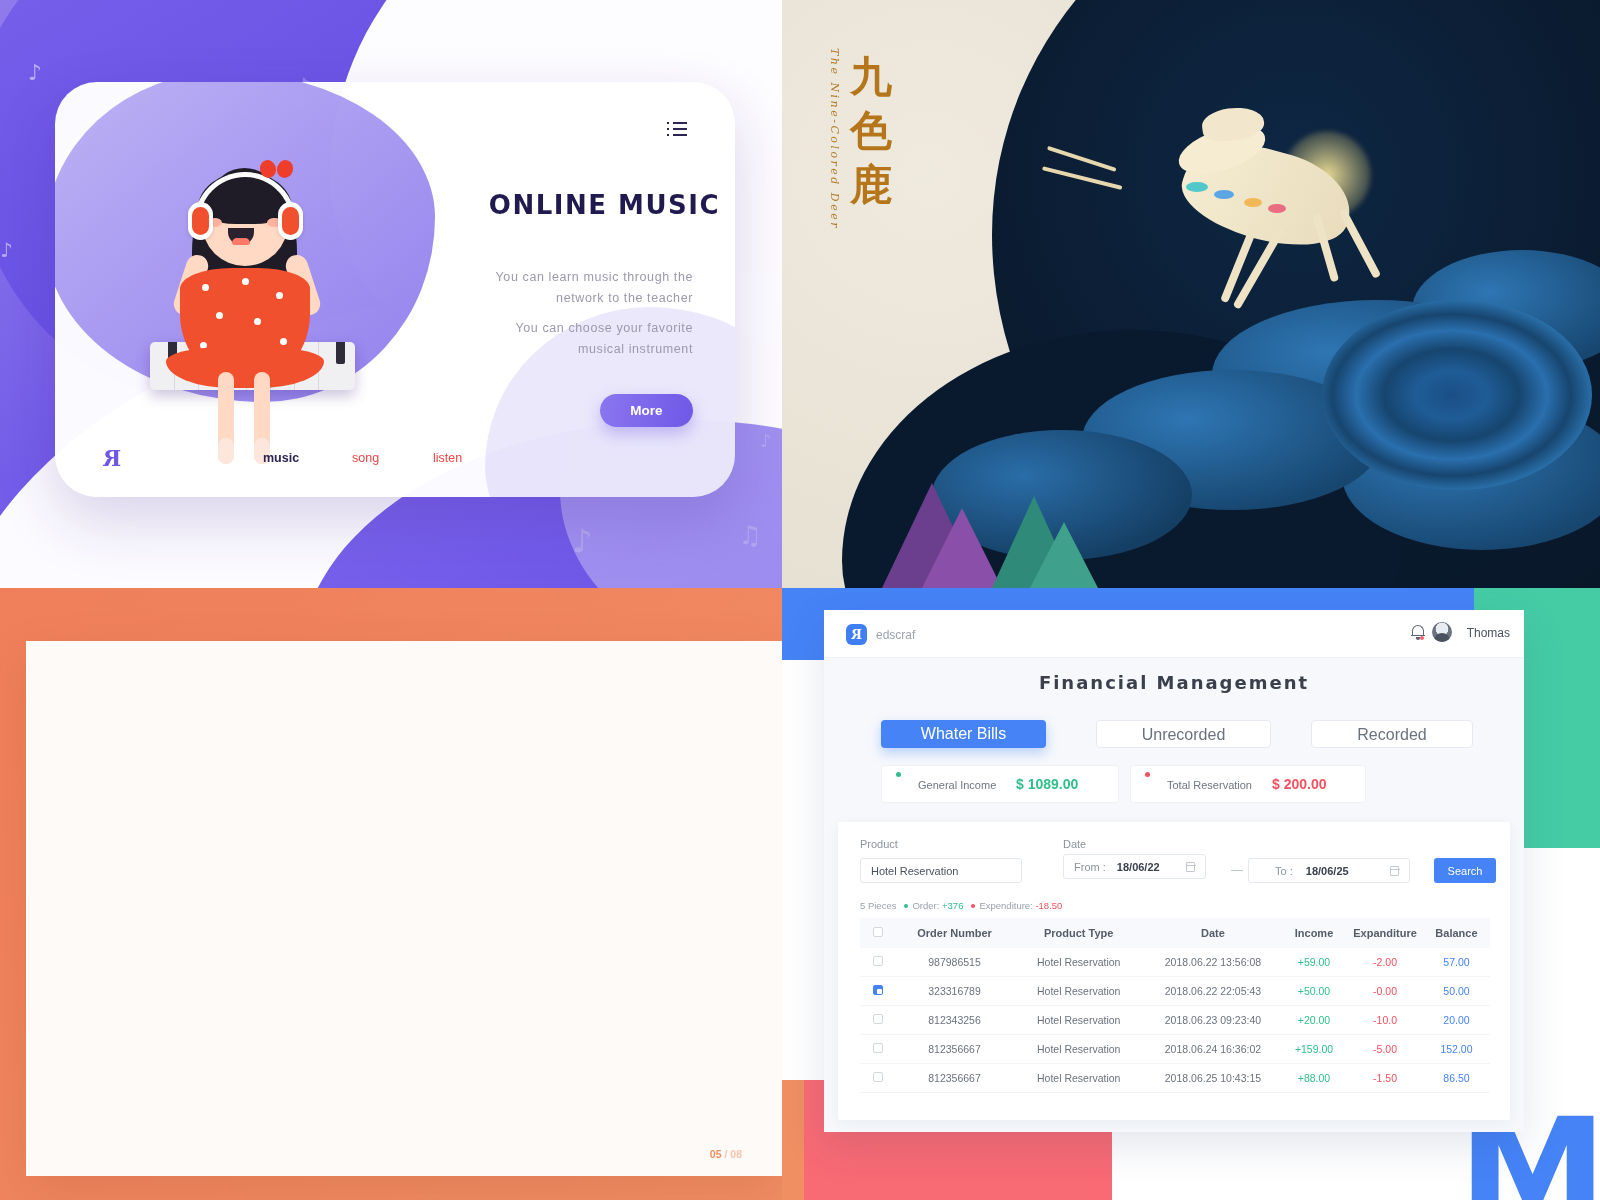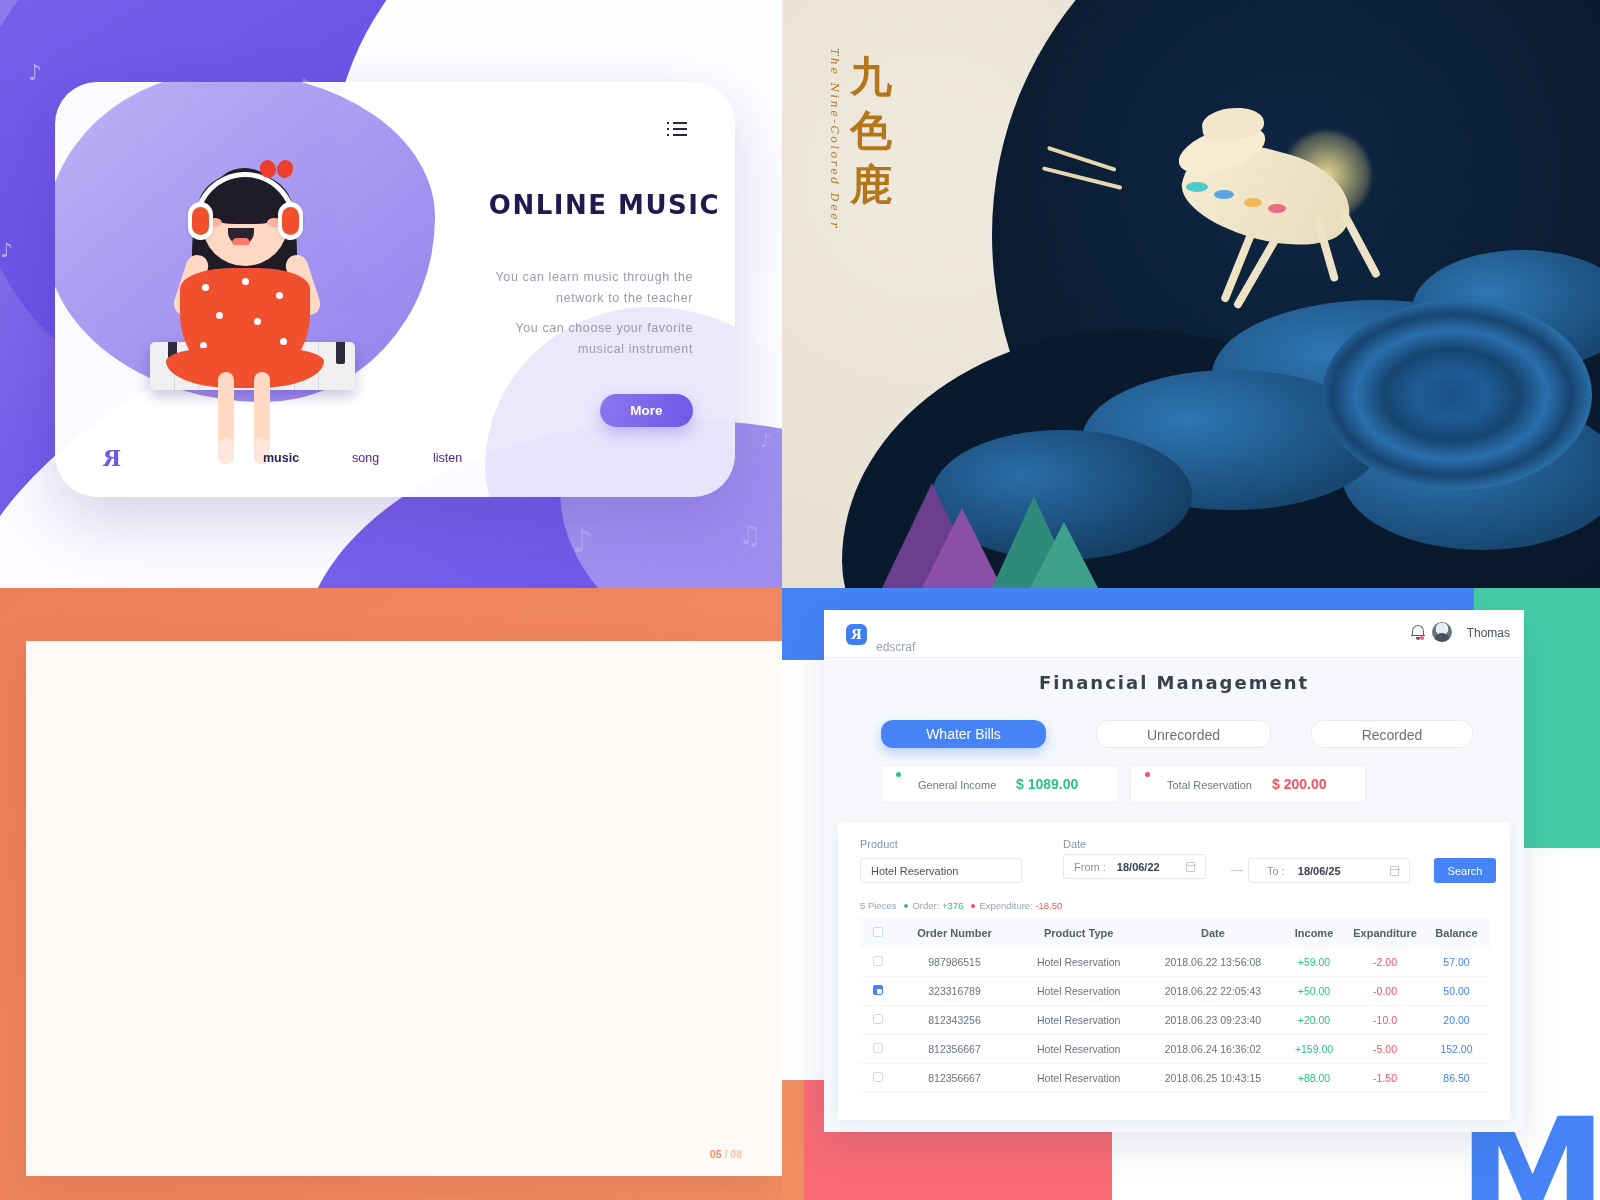--- a/index.html
+++ b/index.html
@@ -90,21 +90,21 @@
     border-radius:17px; color:#fff; font-size:13.5px; font-weight:600;
     background: linear-gradient(100deg,#8b76f0,#6f58e6);
     box-shadow: 0 7px 16px rgba(110,86,230,0.35);
   }
   .mus-nav { position:absolute; left:0; bottom:18px; width:100%; height:36px; }
   .mus-logo {
     position:absolute; left:48px; top:2px; font-size:22px; font-weight:700;
     color:#6f58e6; font-family:"DejaVu Serif", serif; transform:scaleX(-1);
   }
   .mus-link {
-    position:absolute; top:8px; font-size:12.5px; color:#4c1d95; cursor:pointer;
+    position:absolute; top:8px; font-size:12.5px; color:#ef4444; cursor:pointer;
   }
   .mus-link.active { color:#2b2352; font-weight:600; }
   .mus-link.l1 { left:208px; }
   .mus-link.l2 { left:297px; }
   .mus-link.l3 { left:378px; }
 
   
   .girl { position:absolute; left:95px; top:68px; width:230px; height:340px; }
   .g-piano {
     position:absolute; left:0; top:192px; width:205px; height:48px;
@@ -261,21 +261,21 @@
   }
   .fin-head {
     position:absolute; left:0; top:0; width:100%; height:48px; background:#fff;
     border-bottom:1px solid #eef1f5;
   }
   .fin-logo {
     position:absolute; left:22px; top:14px; width:21px; height:21px; border-radius:6px;
     background:#3f7ef5; color:#fff; font-size:13px; font-weight:700; text-align:center;
     line-height:21px; font-family:"DejaVu Serif", serif; transform:scaleX(-1);
   }
-  .fin-brand { position:absolute; left:52px; top:30px; font-size:12px; color:#9aa3b0; }
+  .fin-brand { position:absolute; left:52px; top:18px; font-size:12px; color:#9aa3b0; }
   .bell { position:absolute; right:99px; top:14px; width:14px; height:16px; cursor:pointer; }
   .bell i { position:absolute; left:1px; top:1px; width:12px; height:11px; border:1.4px solid #5b6472; border-bottom:none; border-radius:6px 6px 0 0; }
   .bell u { position:absolute; left:0; top:11px; width:14px; height:1.4px; background:#5b6472; }
   .bell s { position:absolute; left:5px; top:13px; width:4px; height:3px; background:#5b6472; border-radius:0 0 3px 3px; }
   .bell b { position:absolute; left:9px; top:12px; width:4px; height:4px; background:#f8606f; border-radius:50%; }
   .fin-avatar {
     position:absolute; right:72px; top:12px; width:20px; height:20px; border-radius:50%;
     background: radial-gradient(circle at 50% 35%, #e9edf2 0 38%, #6b7380 40%);
     overflow:hidden;
   }
@@ -283,21 +283,21 @@
   .fin-user { position:absolute; right:14px; top:16px; font-size:12px; color:#4a525f; }
 
   .fin-title {
     position:absolute; left:0; top:62px; width:100%; text-align:center;
     font-size:18px; color:#3a414c; letter-spacing:2px;
     font-family:"DejaVu Sans", sans-serif;
   }
   .fin-tabs { position:absolute; left:0; top:110px; width:100%; height:28px; }
   .fin-tab {
     position:absolute; top:0; height:28px; line-height:28px; text-align:center;
-    font-size:14px; border-radius:12px; cursor:pointer;
+    font-size:16px; border-radius:4px; cursor:pointer;
   }
   .fin-tab.on {
     left:57px; width:165px; background:#4583f7; color:#fff;
     box-shadow:0 5px 12px rgba(69,131,247,.35);
   }
   .fin-tab.off1 { left:272px; width:175px; background:#fff; color:#6a727d; border:1px solid #e6eaf0; }
   .fin-tab.off2 { left:487px; width:162px; background:#fff; color:#6a727d; border:1px solid #e6eaf0; }
 
   .stat {
     position:absolute; top:155px; height:38px; background:#fff; border:1px solid #eef1f5; border-radius:3px;
@@ -543,21 +543,21 @@
         <div class="f-lbl" style="left:22px;top:16px;">Product</div>
         <div class="f-in" style="left:22px;top:36px;width:162px;">Hotel Reservation</div>
 
         <div class="f-lbl" style="left:225px;top:16px;">Date</div>
         <div class="f-in" style="left:225px;top:32px;width:143px;padding-left:0;">
           <span style="margin-left:10px;color:#8c939e;">From :</span>
           <span style="margin-left:8px;color:#3a414c;font-weight:600;">18/06/22</span>
           <span class="cal" style="right:10px;top:7px;"></span>
         </div>
         <span class="f-dash" style="left:393px;top:41px;">—</span>
-        <div class="f-in" style="left:410px;top:36px;width:162px;padding-left:8px;">
+        <div class="f-in" style="left:410px;top:36px;width:162px;padding-left:16px;">
           <span style="margin-left:10px;color:#8c939e;">To :</span>
           <span style="margin-left:10px;color:#3a414c;font-weight:600;">18/06/25</span>
           <span class="cal" style="right:10px;top:7px;"></span>
         </div>
         <button class="f-search" style="left:596px;top:36px;">Search</button>
 
         <div class="f-sum" style="left:22px;top:78px;">
           <span>5 Pieces</span><span class="gd"></span><span>Order:</span>
           <span class="ig">+376</span><span class="rd"></span><span>Expenditure:</span>
           <span class="ir">-18.50</span>

